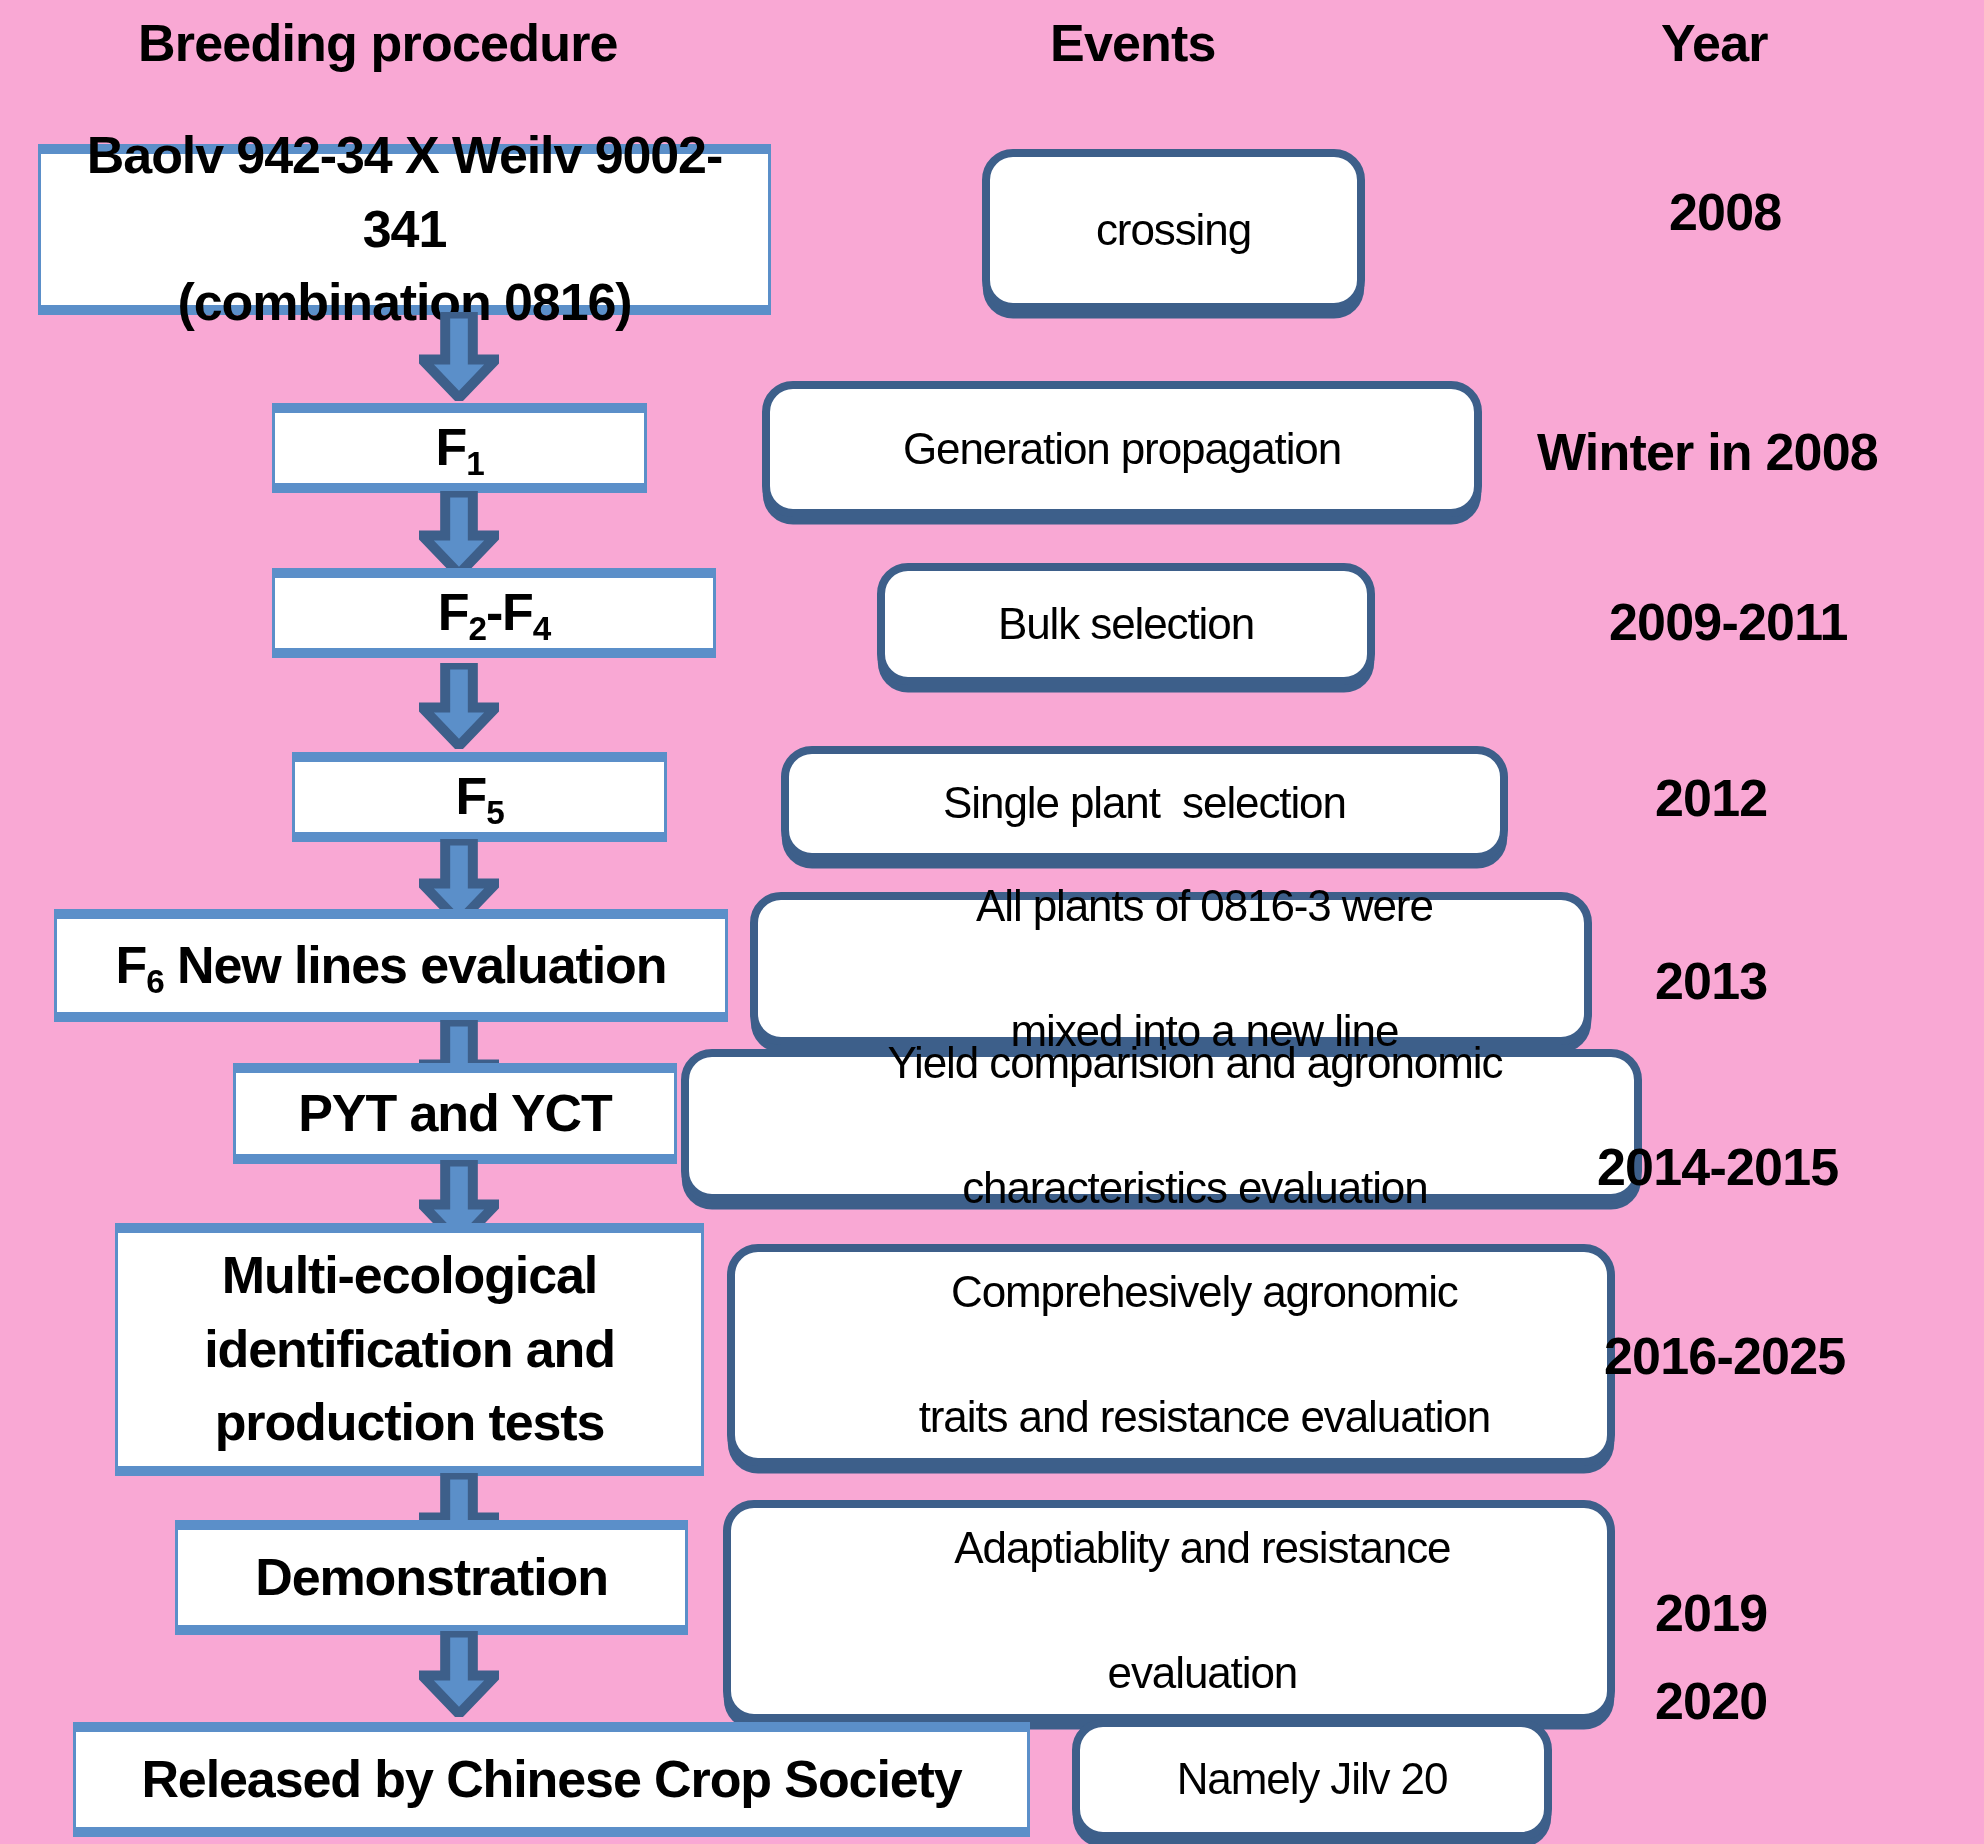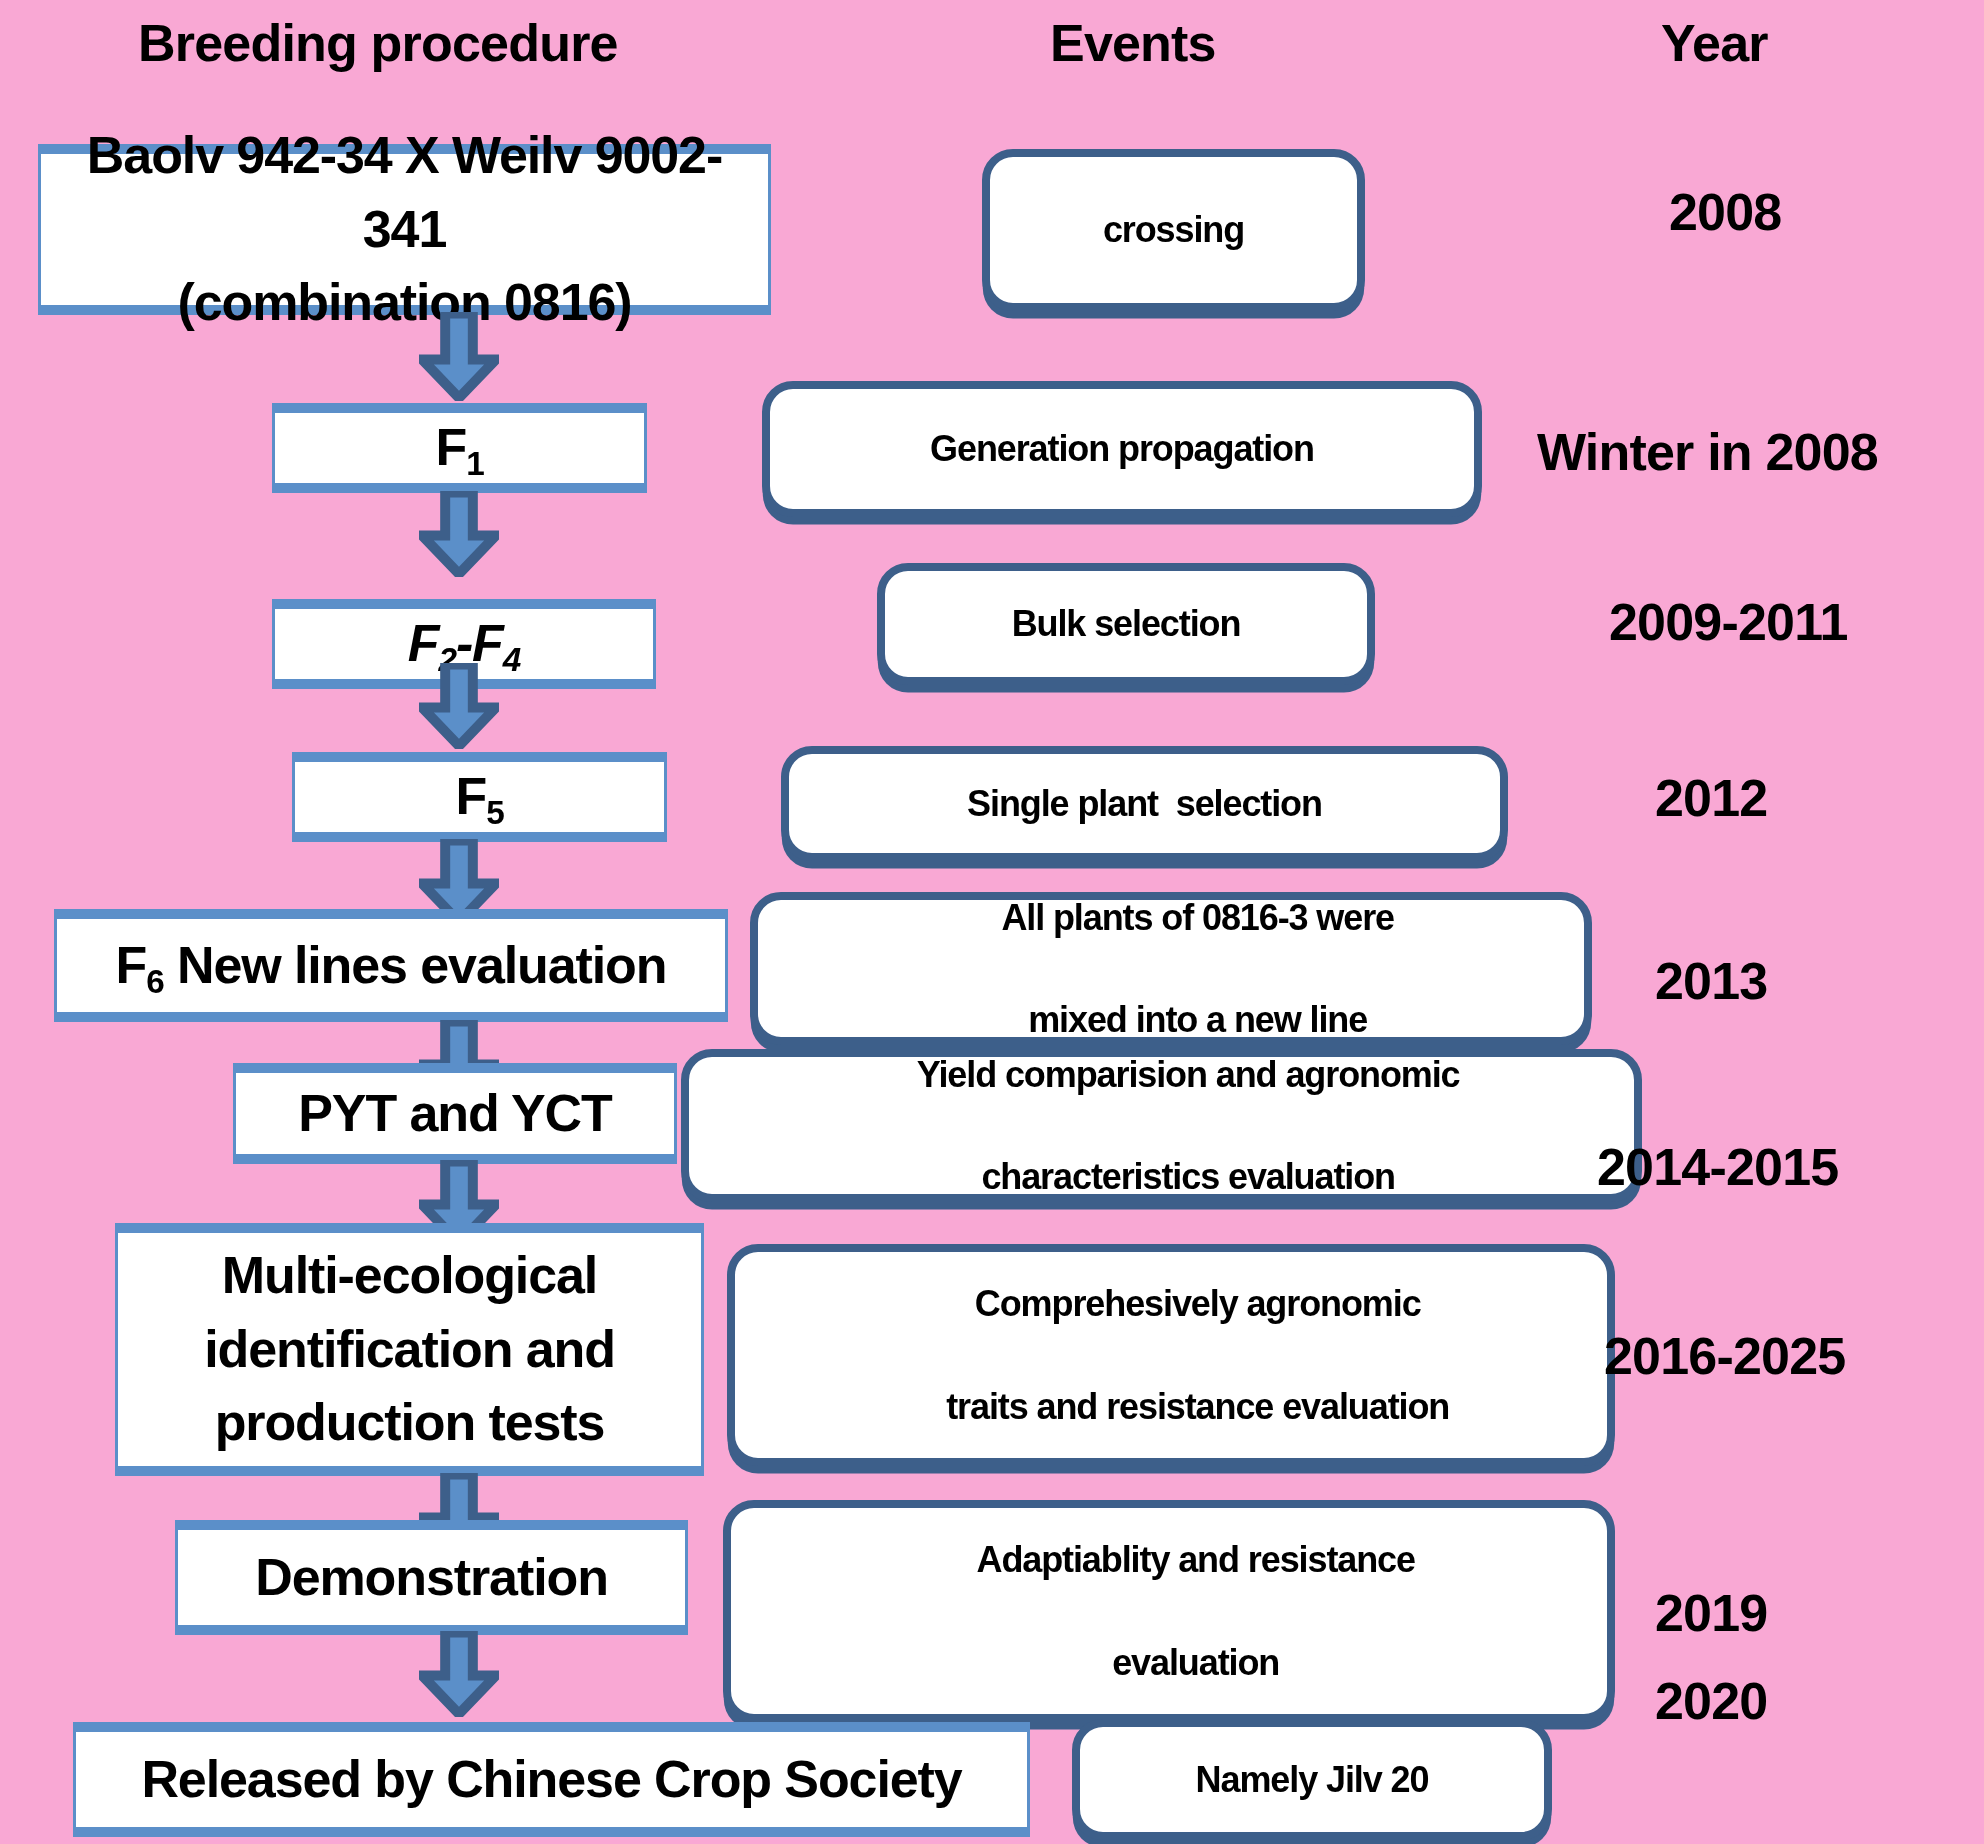--- a/index.html
+++ b/index.html
@@ -70,23 +70,23 @@
     background: #ffffff;
     border: 8.4px solid #3D5F8A;
     border-radius: 31px;
     display: flex;
     align-items: center;
     justify-content: center;
     text-align: center;
     box-shadow: 0 8.4px 0 -0.8px #3D5F8A;
   }
   .event-box .txt {
-    font-weight: bold;
-    color: #000000;
-    font-size: 36px;
+    font-weight: normal;
+    color: #000000;
+    font-size: 44px;
     line-height: 1.42;
     letter-spacing: -1.1px;
     padding: 0 10.7px;
     white-space: pre-wrap;
   }
 
   
   .year-label {
     position: absolute;
     font-weight: bold;
@@ -144,21 +144,21 @@
       <polygon points="34,2 70,2 70,58 100,58 52,108 4,58 34,58" fill="#5B8FC9" stroke="#3D5F8A" stroke-width="13"></polygon>
     </svg>
   </div>
 
   <div class="event-box" style="left:762px; top:381px; width:720px; height:136px;">
     <div class="txt">Generation propagation</div>
   </div>
 
   <div class="year-label" style="left:1537px; top:426px;">Winter in 2008</div>
 
-  <div class="proc-box" style="left:272px; top:599px; width:384px; height:90px;font-style:italic;">
+  <div class="proc-box" style="left:272px; top:568px; width:444px; height:90px;">
     <div class="txt">
       <span>F</span><sub>2</sub><span>-</span><span>F</span><sub>4</sub>
     </div>
   </div>
 
   <div class="arrow" style="left:419px; top:663px;">
     <svg width="80" height="86" viewBox="0 0 104 112">
       <polygon points="34,2 70,2 70,58 100,58 52,108 4,58 34,58" fill="#5B8FC9" stroke="#3D5F8A" stroke-width="13"></polygon>
     </svg>
   </div>

